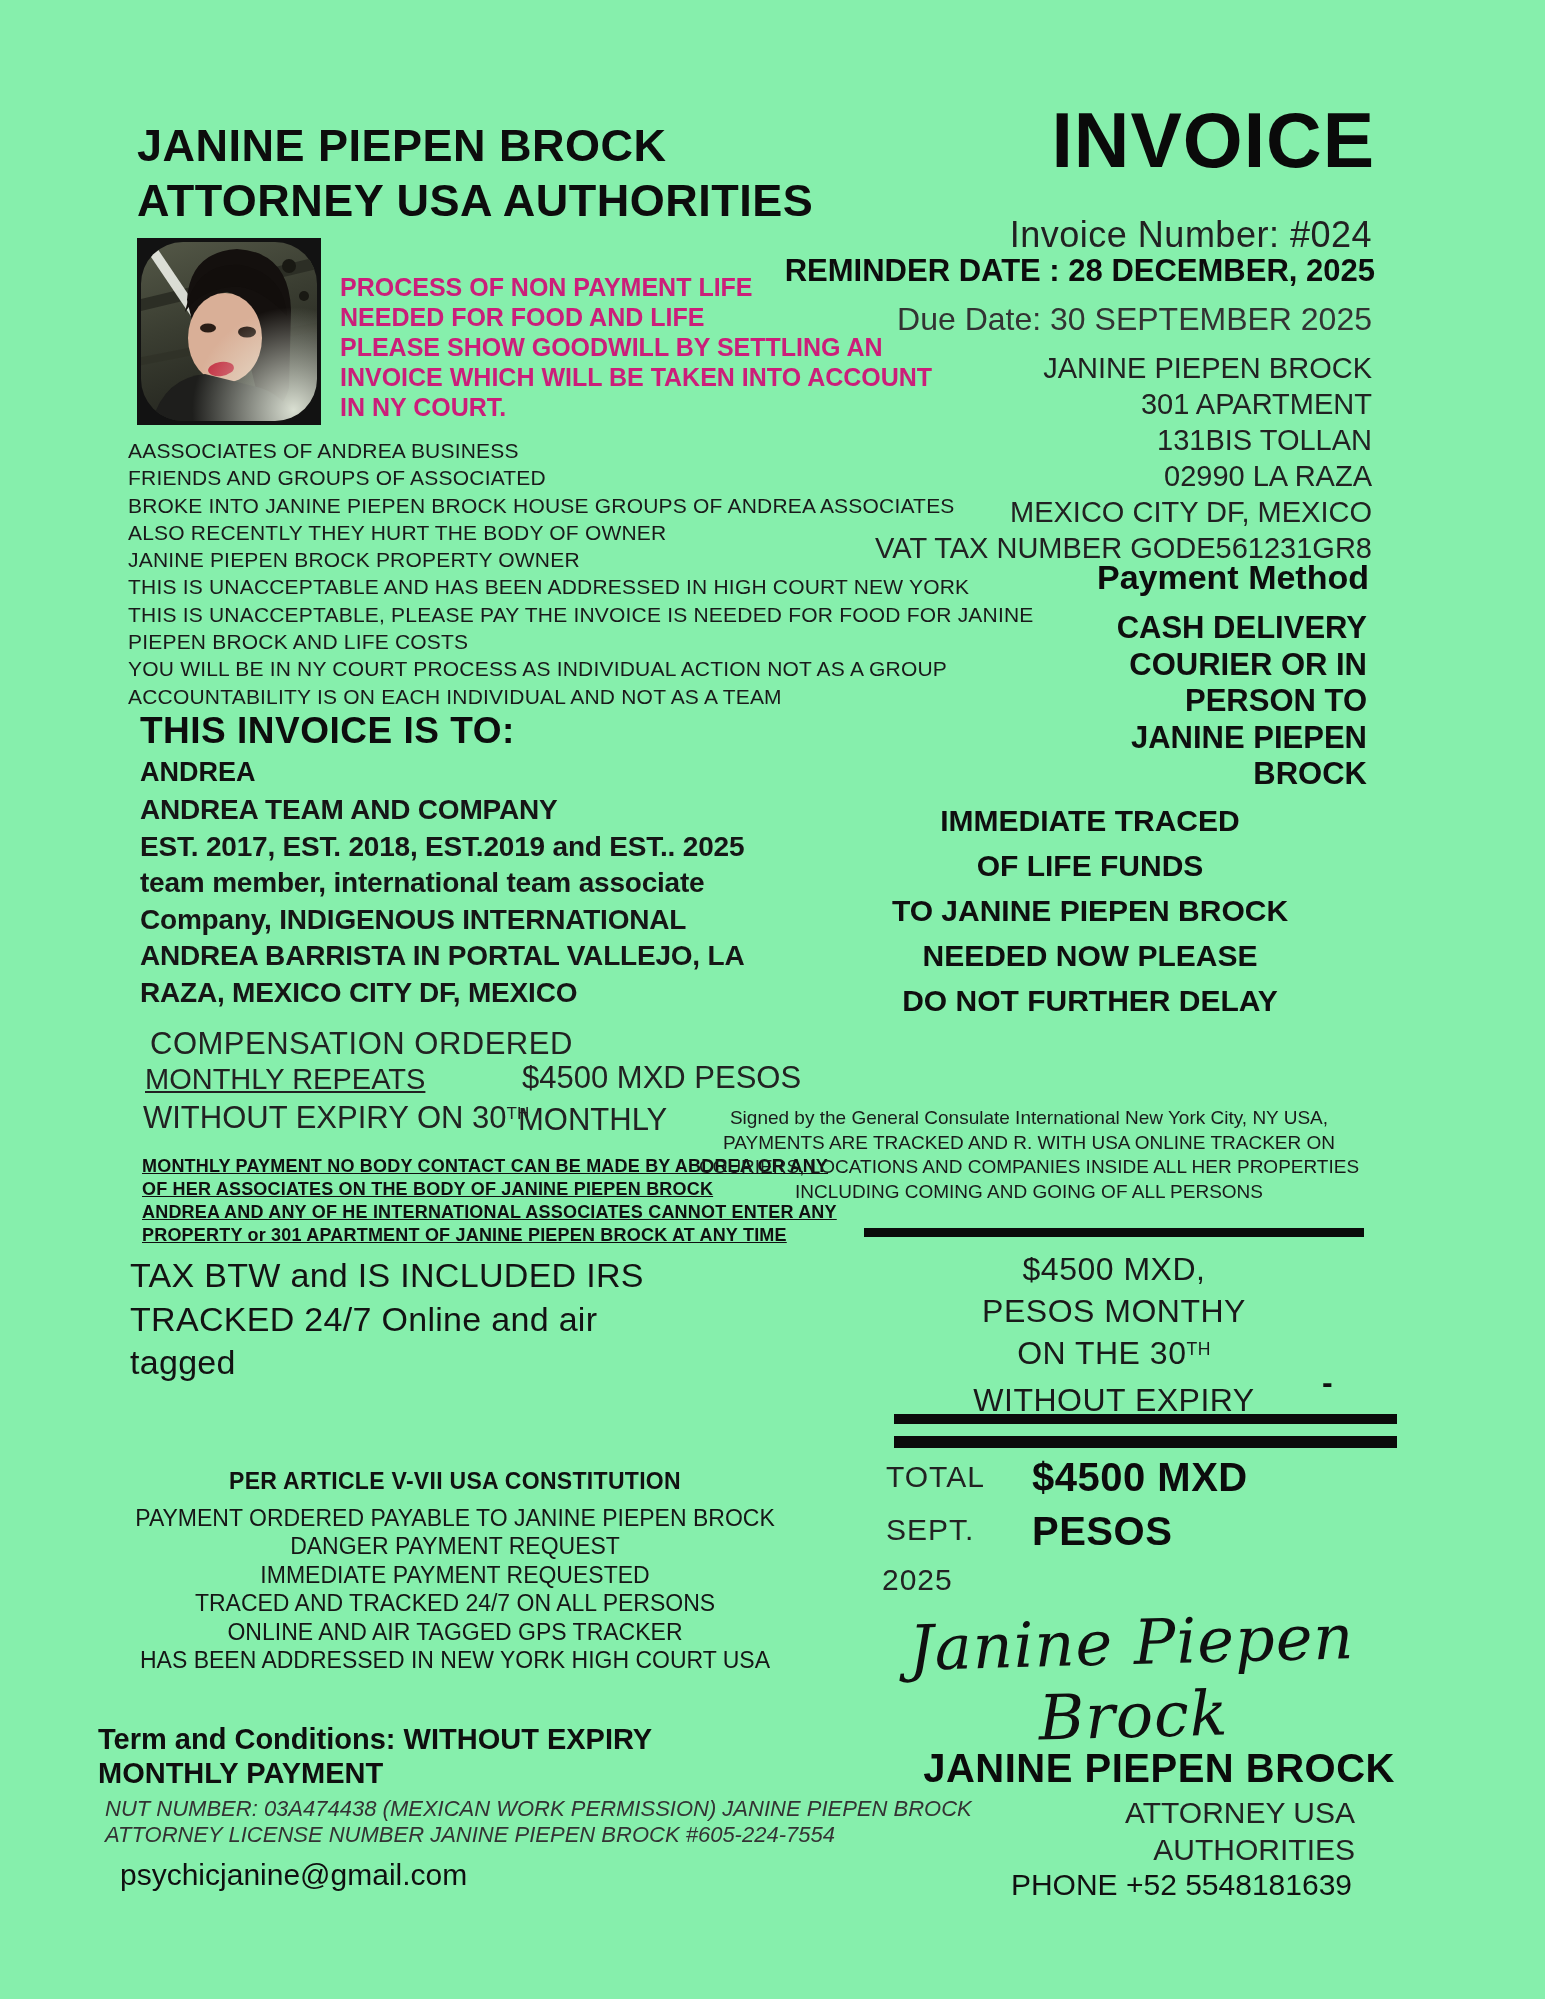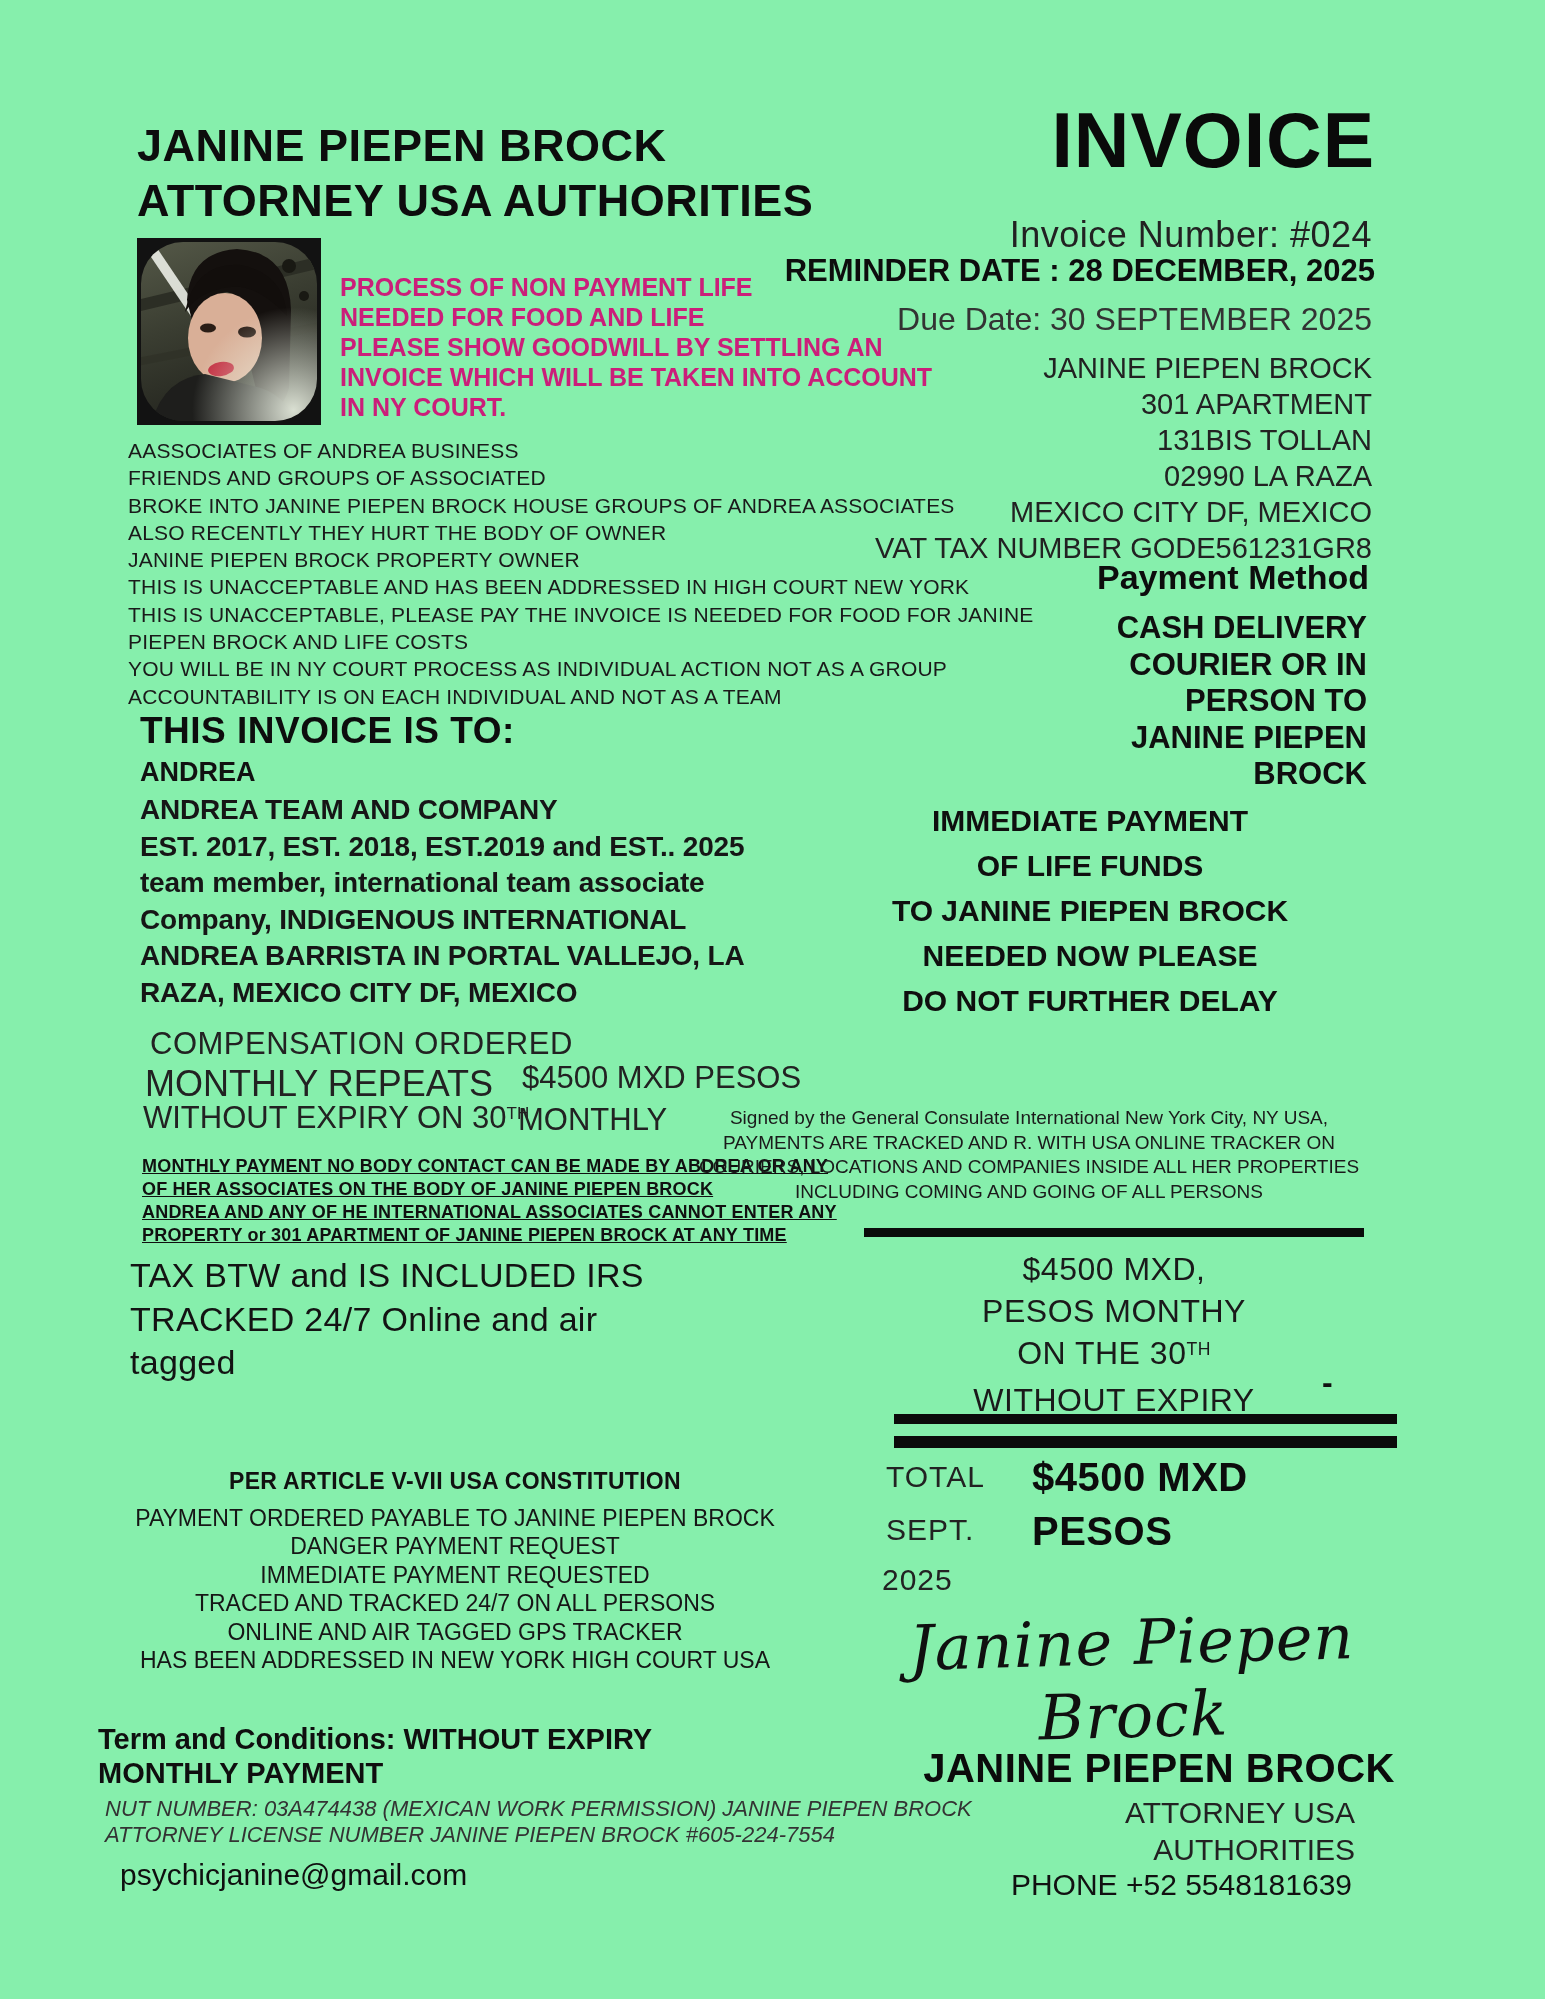--- a/index.html
+++ b/index.html
@@ -8,21 +8,21 @@
   .abs{position:absolute;}
   
   .brand{left:137px;top:118px;font-size:45px;font-weight:800;line-height:55px;letter-spacing:.5px;color:#0d0d0d;}
   .photo{left:137px;top:238px;width:184px;height:187px;}
   .pink{left:340px;top:272px;font-size:25px;font-weight:700;line-height:30px;color:#cb1e7a;white-space:nowrap;}
   .complaints{left:128px;top:437px;font-size:21px;line-height:27.3px;color:#1a1a1a;letter-spacing:.2px;white-space:nowrap;}
   .to-heading{left:140px;top:710px;font-size:37px;font-weight:800;letter-spacing:.5px;color:#0d0d0d;}
   .to-name{left:140px;top:757px;font-size:27px;font-weight:700;}
   .to-lines{left:140px;top:792px;font-size:28px;font-weight:700;line-height:36.5px;letter-spacing:-.2px;color:#161616;white-space:nowrap;}
   .comp-title{left:150px;top:1026px;font-size:31px;color:#222;letter-spacing:.5px;}
-  .comp-l1{left:145px;top:1063px;font-size:36px;color:#222;}
+  .comp-l1{left:145px;top:1063px;font-size:29px;color:#222;text-decoration:underline;}
   .comp-r1{left:522px;top:1060px;font-size:31px;color:#222;}
   .comp-l2{left:143px;top:1100px;font-size:31px;color:#222;}
   .comp-r2{left:518px;top:1102px;font-size:31px;color:#222;}
   .sup{font-size:.55em;position:relative;top:-.5em;}
   .restrict{left:142px;top:1155px;font-size:18px;font-weight:700;line-height:23px;text-decoration:underline;color:#101010;white-space:nowrap;letter-spacing:.2px;}
   .taxnote{left:130px;top:1254px;font-size:34px;line-height:43.5px;color:#131313;letter-spacing:.3px;}
   .article{left:130px;top:1468px;width:650px;text-align:center;}
   .article-h{font-size:23px;font-weight:700;letter-spacing:.3px;margin-bottom:9px;}
   .article-lines{font-size:23px;line-height:28.4px;color:#161616;}
   .terms{left:98px;top:1722px;width:700px;font-size:29px;font-weight:700;line-height:34px;color:#0f0f0f;}
@@ -192,21 +192,21 @@
   <div class="abs pm-h">Payment Method</div>
   <div class="abs pm-lines">
     <div>CASH DELIVERY</div>
     <div>COURIER OR IN</div>
     <div>PERSON TO</div>
     <div>JANINE PIEPEN</div>
     <div>BROCK</div>
   </div>
 
   <div class="abs immediate">
-    <div>IMMEDIATE PAYMENT</div>
+    <div>IMMEDIATE TRACED</div>
     <div>OF LIFE FUNDS</div>
     <div>TO JANINE PIEPEN BROCK</div>
     <div>NEEDED NOW PLEASE</div>
     <div>DO NOT FURTHER DELAY</div>
   </div>
 
   <div class="abs signed">Signed by the General Consulate International New York City, NY USA, PAYMENTS ARE TRACKED AND R. WITH USA ONLINE TRACKER ON COURIERS, LOCATIONS AND COMPANIES INSIDE ALL HER PROPERTIES INCLUDING COMING AND GOING OF ALL PERSONS</div>
 
   <div class="abs rule rule1"></div>
   <div class="abs amount">

